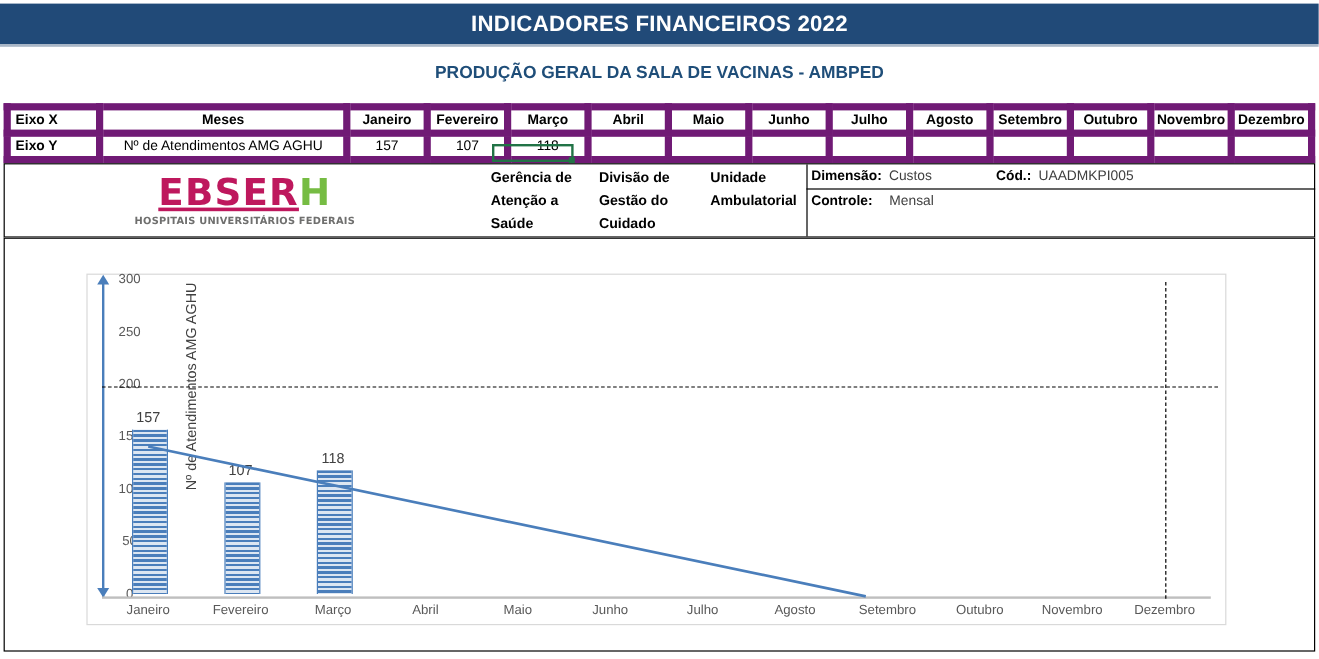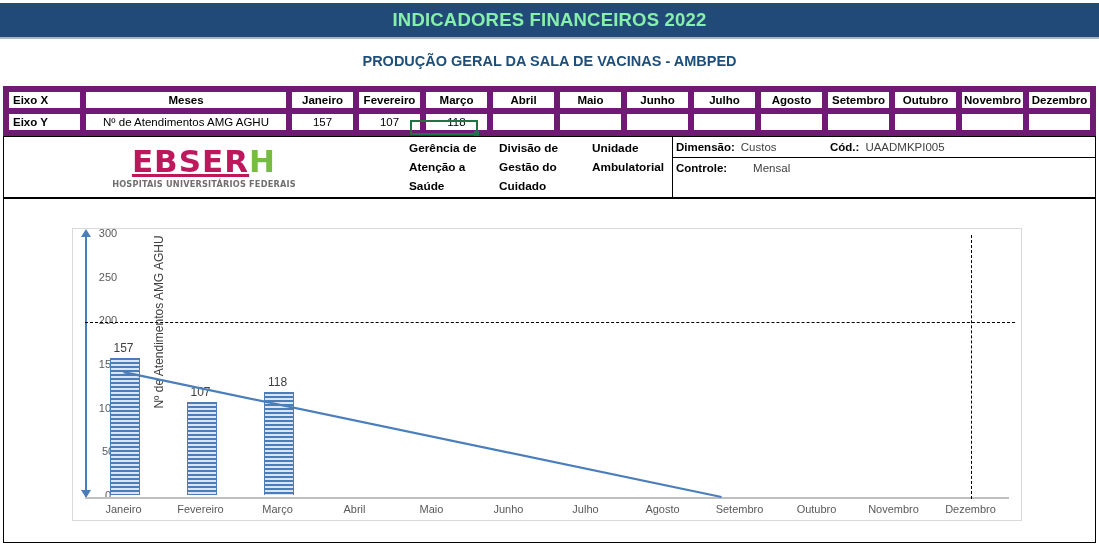--- a/index.html
+++ b/index.html
@@ -3,21 +3,21 @@
 <meta charset="utf-8">
 <style>
   html,body{margin:0;padding:0;background:#fff;}
   body{width:1099px;height:549px;position:relative;overflow:hidden;
        font-family:"Liberation Sans","DejaVu Sans",sans-serif;
        -webkit-font-smoothing:antialiased;}
 
   
   #banner{position:absolute;left:0;top:3px;width:1099px;height:34px;
           background:#214a78;display:flex;align-items:center;justify-content:center;}
-  #banner-title{color:#86efac;font-size:18.5px;font-weight:bold;letter-spacing:.2px;}
+  #banner-title{color:#ffffff;font-size:18.5px;font-weight:bold;letter-spacing:.2px;}
   #banner-underline{position:absolute;left:0;top:37px;width:1099px;height:2px;background:#a9b6c6;}
 
   
   #subtitle{position:absolute;left:0;top:47px;width:1099px;height:28px;
             display:flex;align-items:center;justify-content:center;
             color:#1f4e79;font-size:14.5px;font-weight:bold;}
 
   
   #datatable{position:absolute;left:3px;top:86px;width:1093px;border-collapse:collapse;
              table-layout:fixed;}
@@ -176,21 +176,21 @@
         <span class="v">Custos</span>
       </span>
       <span class="meta-right">
         <span class="k">Cód.:</span>
         <span class="v">UAADMKPI005</span>
       </span>
     </div>
     <div class="meta-row">
       <span class="meta-left">
         <span class="k">Controle:</span>
-        <span class="v" style="margin-left:20px">Mensal</span>
+        <span class="v" style="margin-left:8px">Mensal</span>
       </span>
     </div>
   </div>
 </div>
 
 <div id="chartframe">
   <div id="plotbox">
 
     <div id="ylabel">Nº de Atendimentos AMG AGHU</div>
 

